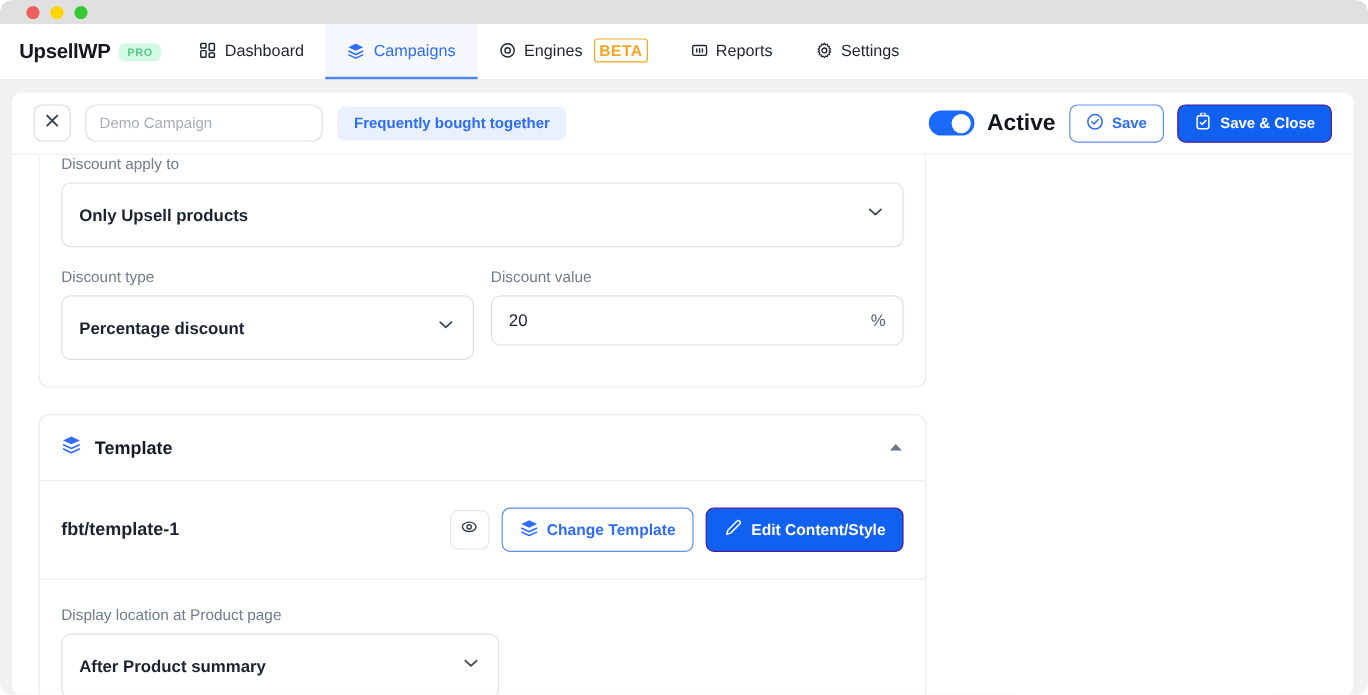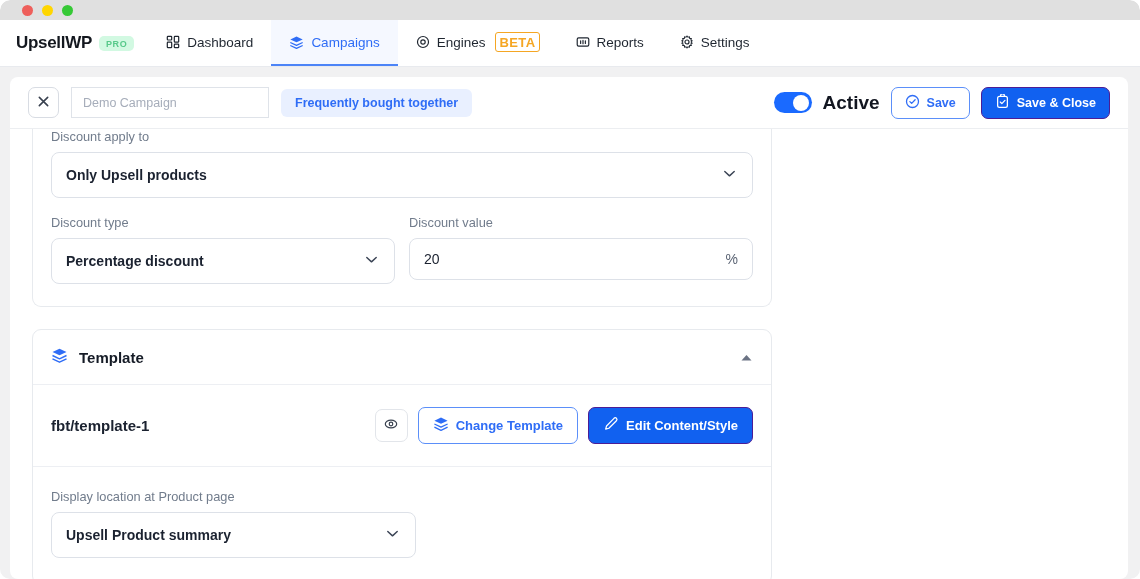--- a/index.html
+++ b/index.html
@@ -102,21 +102,21 @@
   }
   .icon-btn-square {
     width: 31px; height: 31px;
     border: 1px solid #d8dce3; border-radius: 7px;
     background: #fff;
     display: flex; align-items: center; justify-content: center;
     cursor: pointer;
   }
   .name-input {
     width: 198px; height: 31px;
-    border: 1px solid #dfe3e9; border-radius: 0;
+    border: 1px solid #dfe3e9; border-radius: 9px;
     padding: 0 11px;
     font-size: 12.5px; font-family: inherit;
     color: #2b3342; background: #fff;
   }
   .name-input::placeholder { color: #a6adba; }
   .engine-pill {
     background: #e9f0ff; color: #2f6df6;
     font-size: 12.5px; font-weight: 700;
     padding: 7px 14px; border-radius: 6px;
   }
@@ -161,21 +161,21 @@
   }
   .card-pad { padding: 0 18px 22px; }
 
   .field-label {
     font-size: 12.8px; color: #717c8c;
     margin-bottom: 8px; display: block;
   }
   .select {
     position: relative;
     border: 1px solid #dde1e8; border-radius: 8px;
-    height: 46px; background: #fff;
+    height: 54px; background: #fff;
     display: flex; align-items: center;
     padding: 0 14px;
     cursor: pointer;
     text-align: right;
   }
   .select-value {
     font-size: 14px; font-weight: 700; color: #1b2230;
   }
   .chev { margin-left: auto; }
   .row2 { display: flex; gap: 14px; margin-top: 17px; }
@@ -428,21 +428,21 @@
                     </svg>
                   </span>
                   <span>Edit Content/Style</span>
                 </div>
               </div>
             </div>
 
             <div class="tpl-bottom">
               <label class="field-label">Display location at Product page</label>
               <div class="select sel-narrow">
-                <span class="select-value">Upsell Product summary</span>
+                <span class="select-value">After Product summary</span>
                 <span class="chev">
                   <svg width="17" height="17" viewBox="0 0 18 18" fill="none" stroke="#3b4455" stroke-width="1.5" stroke-linecap="round" stroke-linejoin="round">
                     <path d="M4 6.8 L9 11.5 L14 6.8"></path>
                   </svg>
                 </span>
               </div>
             </div>
 
           </div>
 

